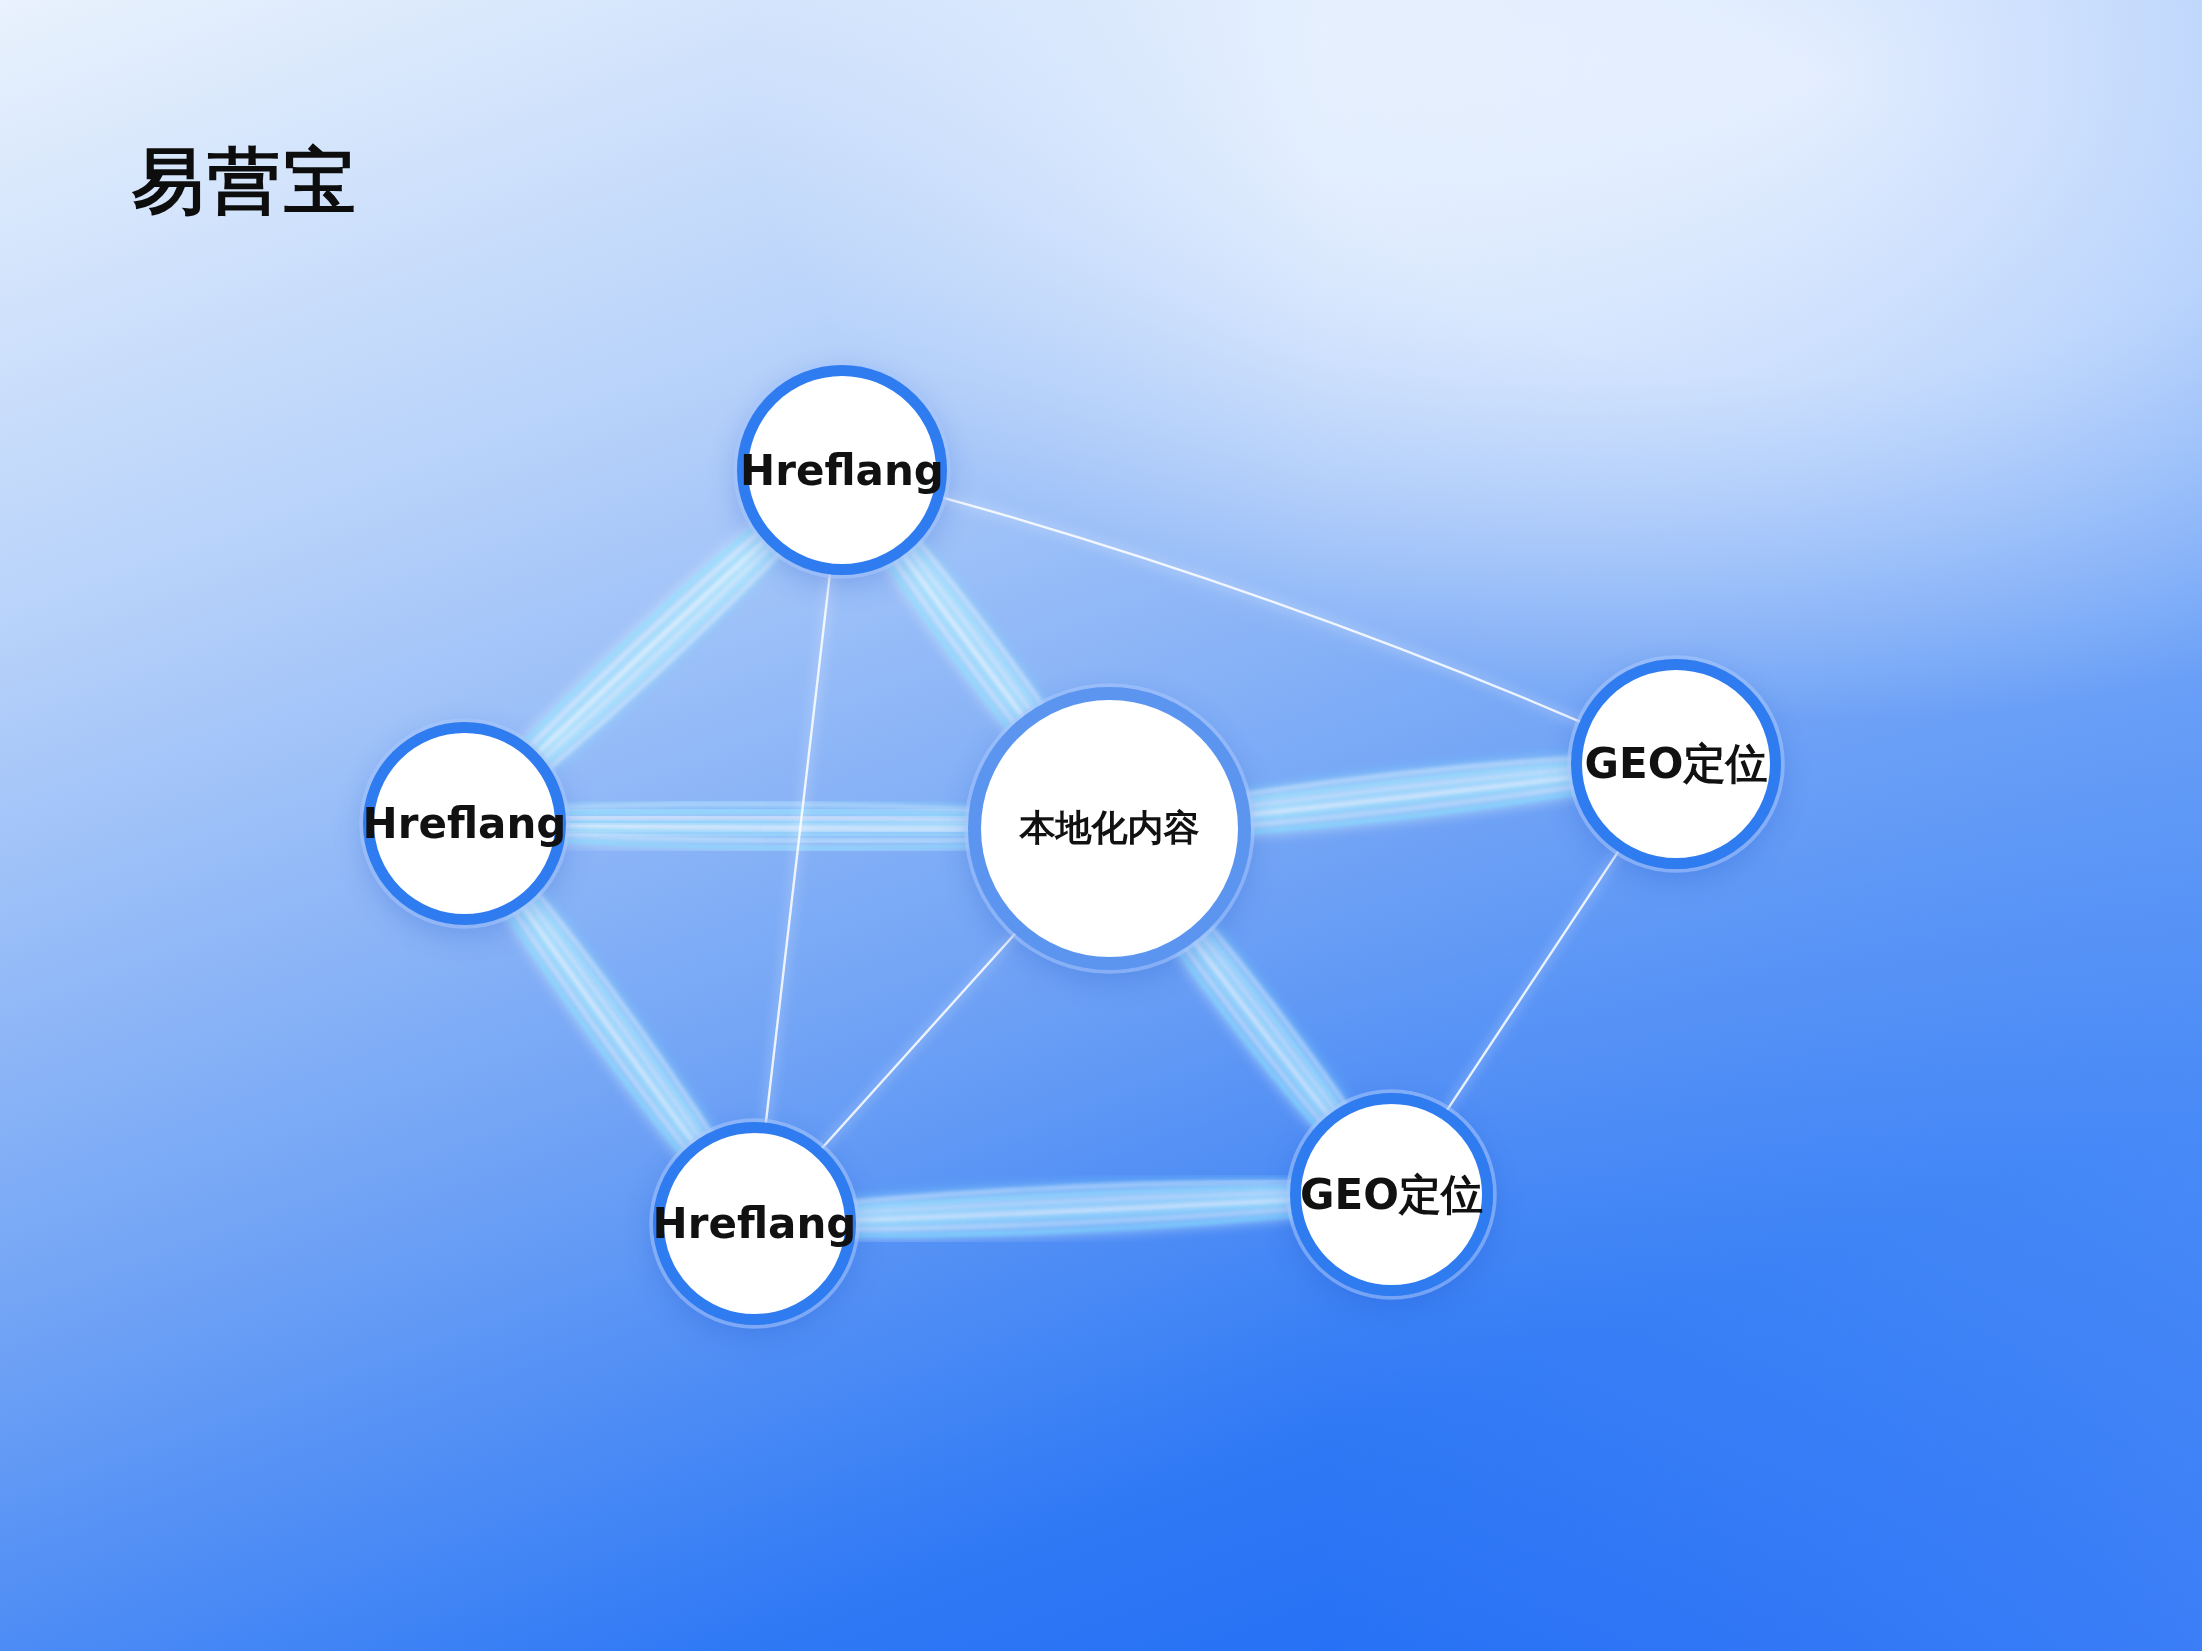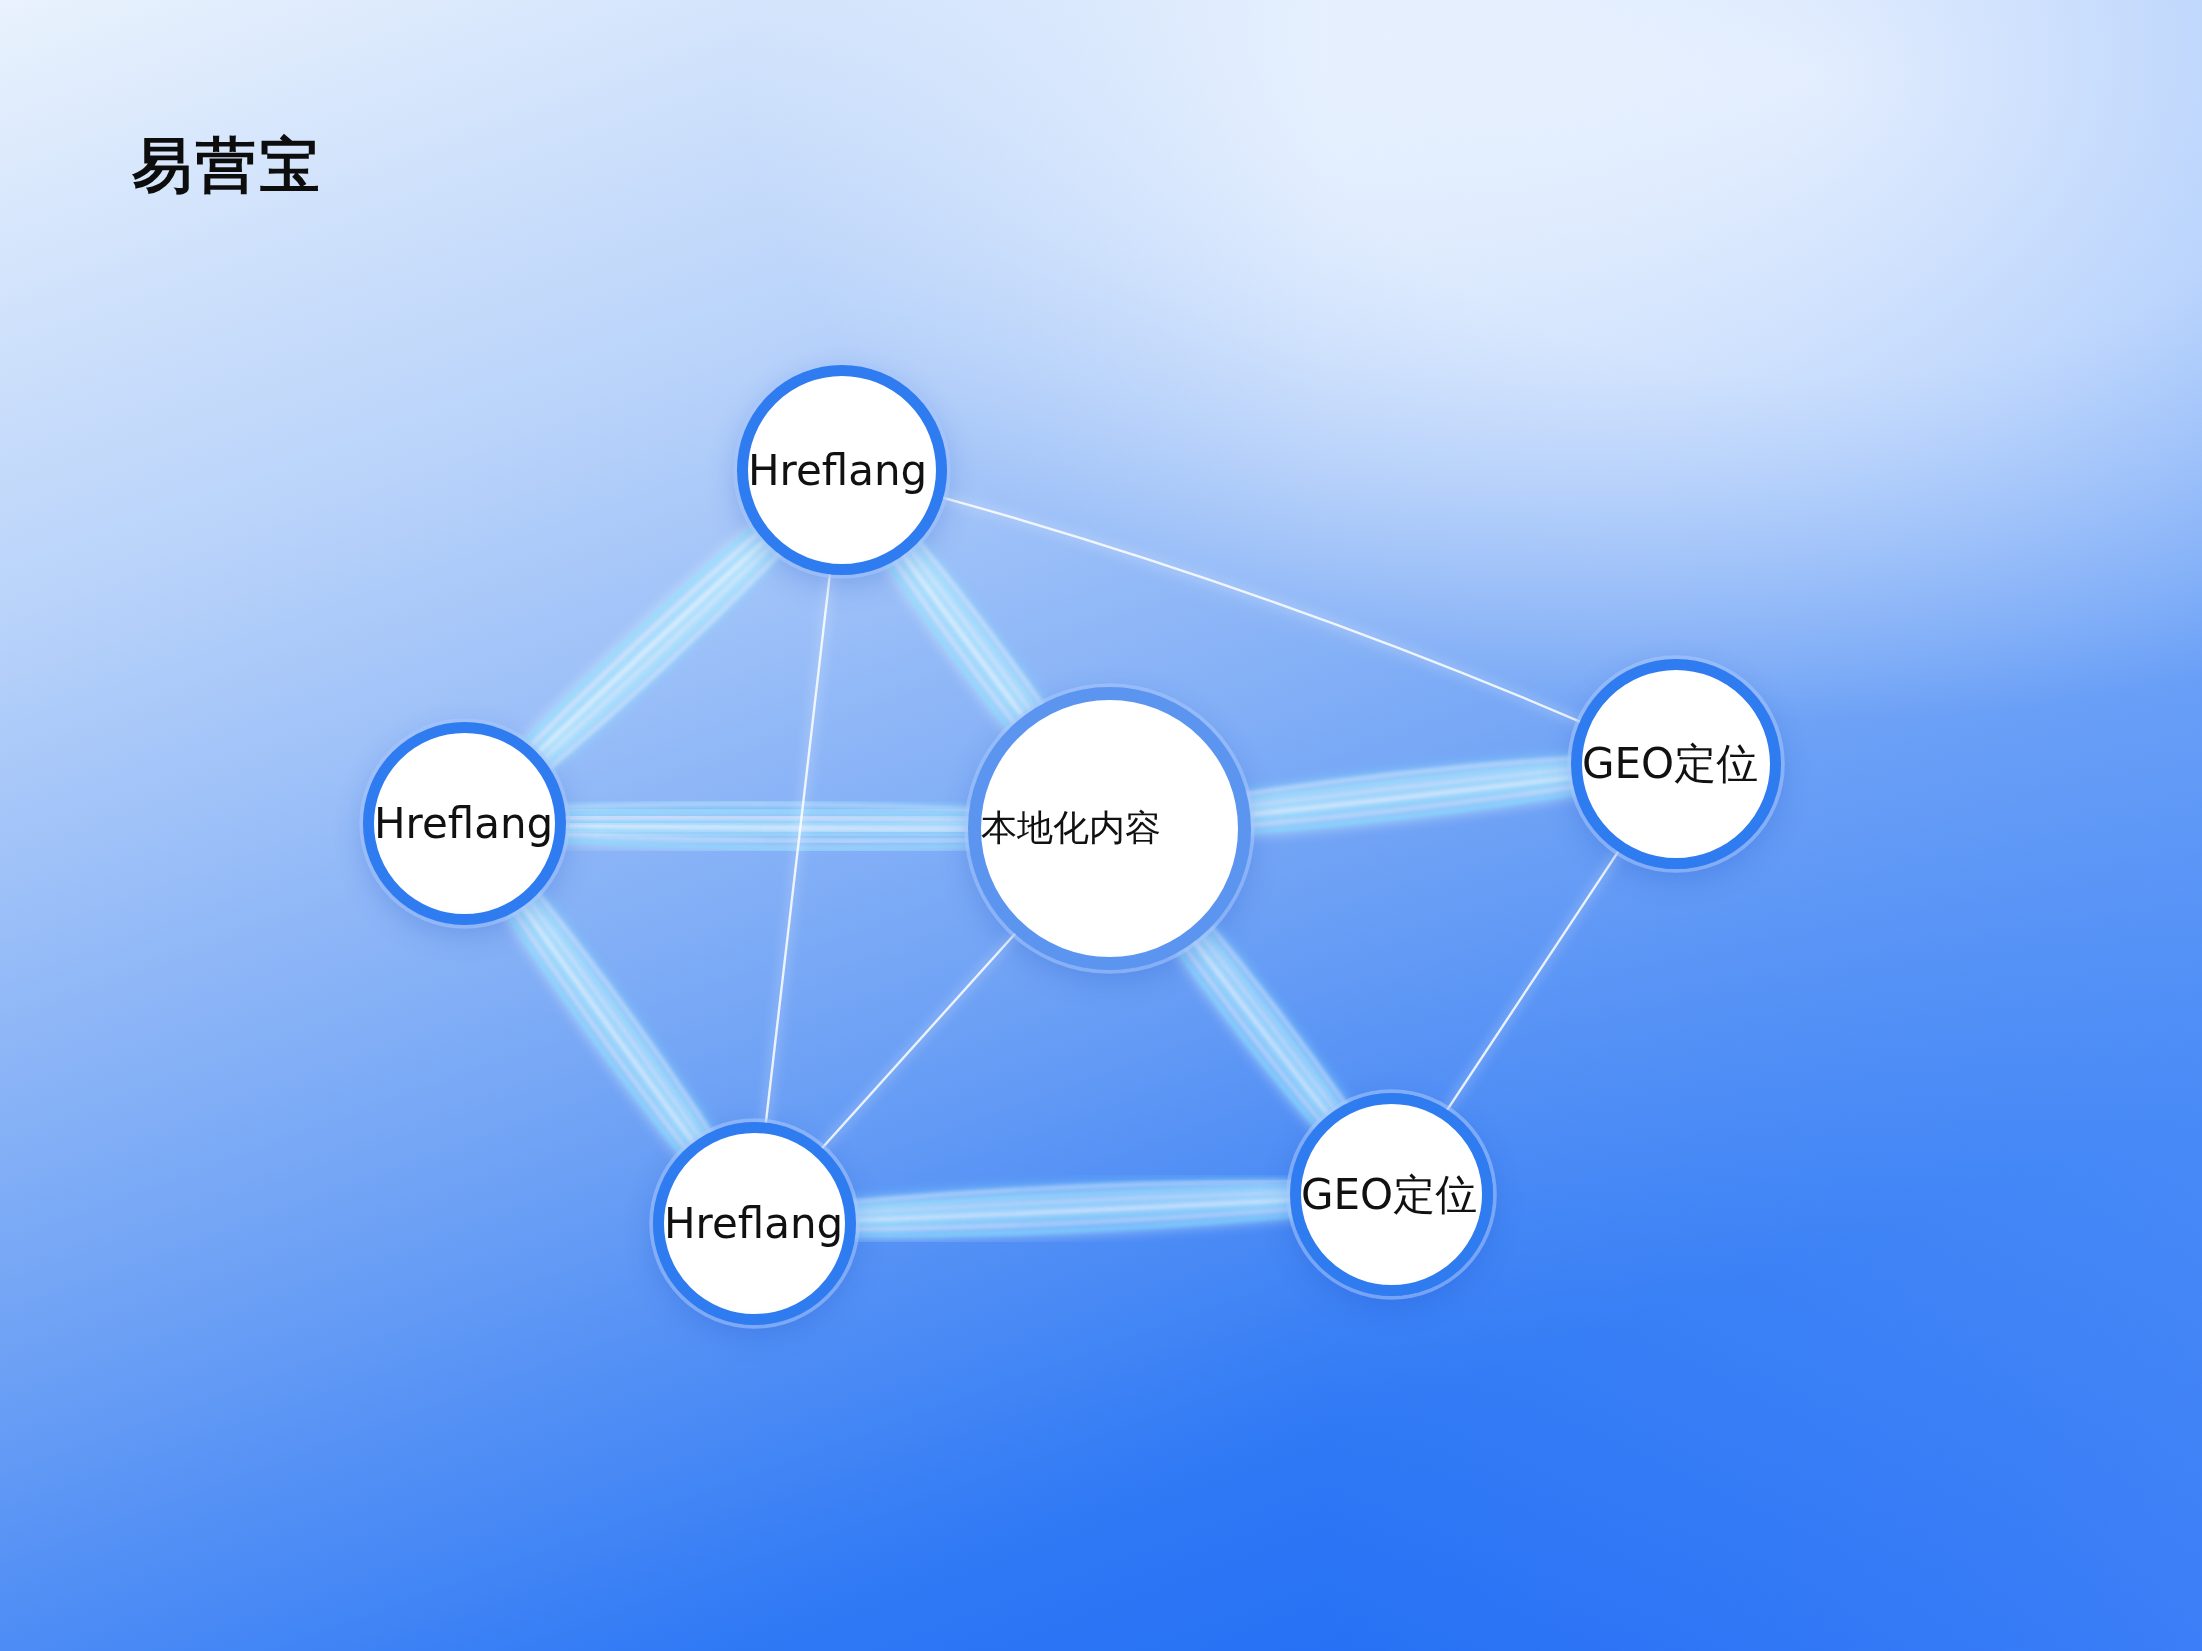--- a/index.html
+++ b/index.html
@@ -4,25 +4,25 @@
 <style>
   html, body { margin:0; padding:0; }
   body { width:2202px; height:1652px; overflow:hidden; position:relative;
     font-family:"DejaVu Sans","Liberation Sans",sans-serif;
     background:
       radial-gradient(ellipse 1434px 860px at 1816px 76px, rgba(255,255,255,0.98) 0%, rgba(236,244,255,0.85) 35%, rgba(190,215,252,0) 75%),
       linear-gradient(160deg, #e9f2fd 0%, #b9d3fa 25%, #6fa2f5 55%, #2f79f5 78%, #1a66f5 100%);
   }
   .bg-right { position:absolute; inset:0;
     background: linear-gradient(270deg, rgba(120,170,250,0.35) 0%, rgba(120,170,250,0) 40%); pointer-events:none; }
-  .title { position:absolute; left:132px; top:126px; font-size:60px; font-weight:bold; color:#0d0d0d; letter-spacing:3.8px; }
+  .title { position:absolute; left:132px; top:134px; font-size:72px; font-weight:bold; color:#0d0d0d; letter-spacing:3.8px; }
   svg.links { position:absolute; left:0; top:0; }
   .node { position:absolute; border-radius:50%; background: radial-gradient(circle at 50% 45%, #ffffff 0%, #ffffff 70%, #eef4ff 100%);
-    box-sizing:border-box; display:flex; align-items:center; justify-content:flex-start;
-    box-shadow: 0 0 0 3.8px rgba(170,200,255,0.55), 0 9.6px 29px rgba(20,70,190,0.25); }
+    box-sizing:border-box; display:flex; align-items:center; justify-content:center;
+    box-shadow: 0 0 0 3.8px rgba(170,200,255,0.55), 0 9.6px 29px rgba(20,70,190,0.25); font-weight: bold; }
   .node span { color:#111; white-space:nowrap; }
 </style>
 </head>
 <body>
 
 <div class="bg-right"></div>
 
 <div class="title">易营宝</div>
 
 <svg class="links" width="2202" height="1652" viewBox="0 0 2304 1728">

